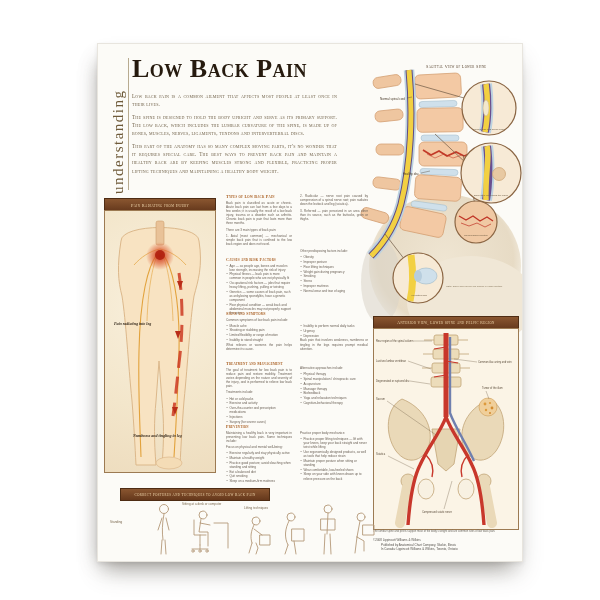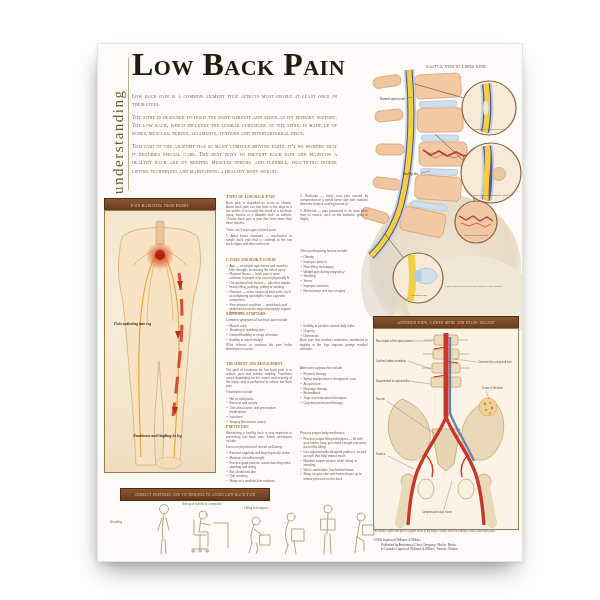--- a/index.html
+++ b/index.html
@@ -6,22 +6,22 @@
   .page{position:relative;width:600px;height:600px;background:#ffffff;overflow:hidden;
         font-family:"Liberation Serif",serif;}
   .poster{position:absolute;left:97px;top:43px;width:424px;height:517px;
           background:#fcfbf7;border:1px solid #e8e5de;
           box-shadow:0 14px 22px -6px rgba(95,90,82,.45),-8px 10px 18px -10px rgba(95,90,82,.35),0 2px 4px rgba(0,0,0,.08);}
   .abs{position:absolute;}
   
   .kicker{left:12px;top:12px;height:138px;writing-mode:vertical-rl;transform:rotate(180deg);
           font-size:15px;color:#6e5a39;letter-spacing:1.5px;}
   .rule{left:30px;top:14px;width:1px;height:132px;background:#b8ab90;}
-  .title{left:34px;top:4px;width:230px;font-variant:small-caps;font-weight:bold;
-         font-size:32px;letter-spacing:.5px;color:#261a0e;line-height:1;}
+  .title{left:34px;top:12px;width:230px;font-variant:small-caps;font-weight:bold;
+         font-size:26px;letter-spacing:.5px;color:#261a0e;line-height:1;}
   .intro{left:34px;top:48px;width:205px;}
   .intro p{margin:0 0 5px 0;font-variant:small-caps;font-size:5.2px;line-height:1.55;
            color:#71624a;letter-spacing:.2px;text-align:justify;}
   
   .bar{background:linear-gradient(#8a5630,#65381c);color:#f0d7ad;border:1px solid #4e2c13;
        font-variant:small-caps;text-align:center;letter-spacing:.4px;
        display:flex;align-items:center;justify-content:center;}
   
   .panel-box{border:1px solid #9c7a52;background:#f6ecd8;}
   

